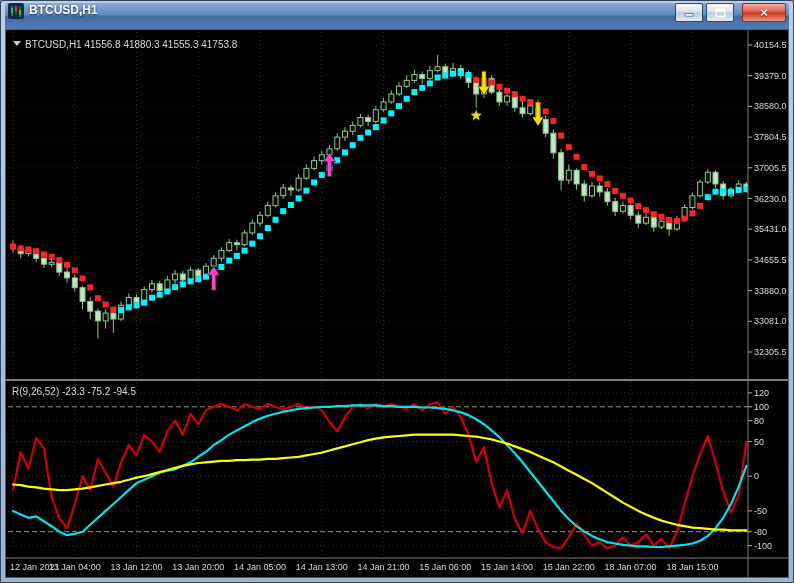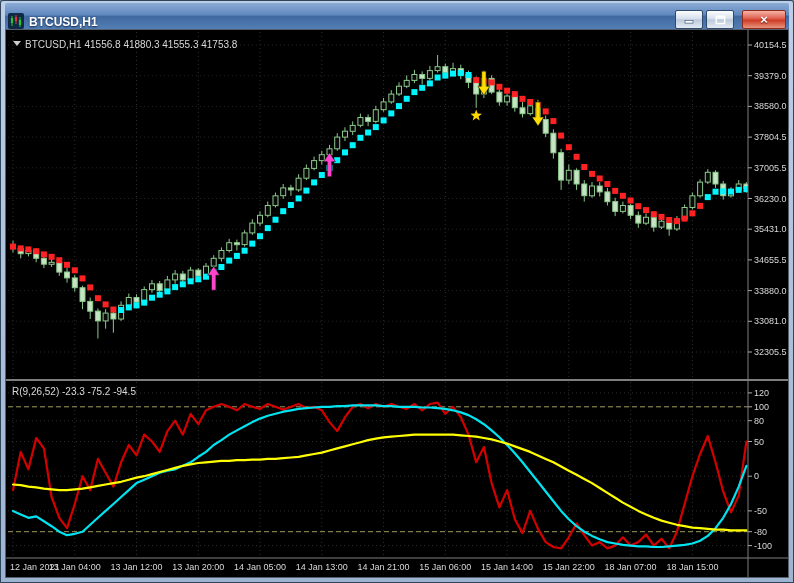--- a/index.html
+++ b/index.html
@@ -1,19 +1,19 @@
 <!DOCTYPE html>
 <html><head>
 <meta charset="utf-8">
 <style>
   html,body{margin:0;padding:0;background:#6f8096;font-family:"Liberation Sans",sans-serif;}
   .window{width:794px;height:583px;box-sizing:border-box;border:1px solid #2f455e;
     border-radius:3px 3px 0 0;background:linear-gradient(#bdcfe6,#9db4d0);
     padding:2px 4px 4px 4px;position:relative;overflow:hidden;}
-  .titlebar{height:26px;display:flex;align-items:flex-end;gap:5px;padding:0 3px;
+  .titlebar{height:26px;display:flex;align-items:flex-start;gap:5px;padding:0 3px;
     background:linear-gradient(180deg,#8aabd6 0%,#6089bf 45%,#40699f 52%,#537fb6 100%);
     border-radius:2px 2px 0 0;}
   .ttext{color:#ffffff;font-weight:bold;font-size:12px;flex:1;
     text-shadow:0 1px 2px rgba(5,25,60,.9);white-space:nowrap;}
   .ticon{display:inline-flex;}
   .wbtns{display:flex;align-items:center;gap:3px;}
   .wbtn{display:inline-flex;align-items:center;justify-content:center;width:26px;height:17px;
     border:1px solid #2f4a6b;border-radius:2px;cursor:pointer;
     background:linear-gradient(#fbfdfe,#d6e0ec 45%,#bccadb 52%,#e3ebf4);}
   .wbtn.close{width:42px;margin-left:5px;border-color:#8e2a1b;

